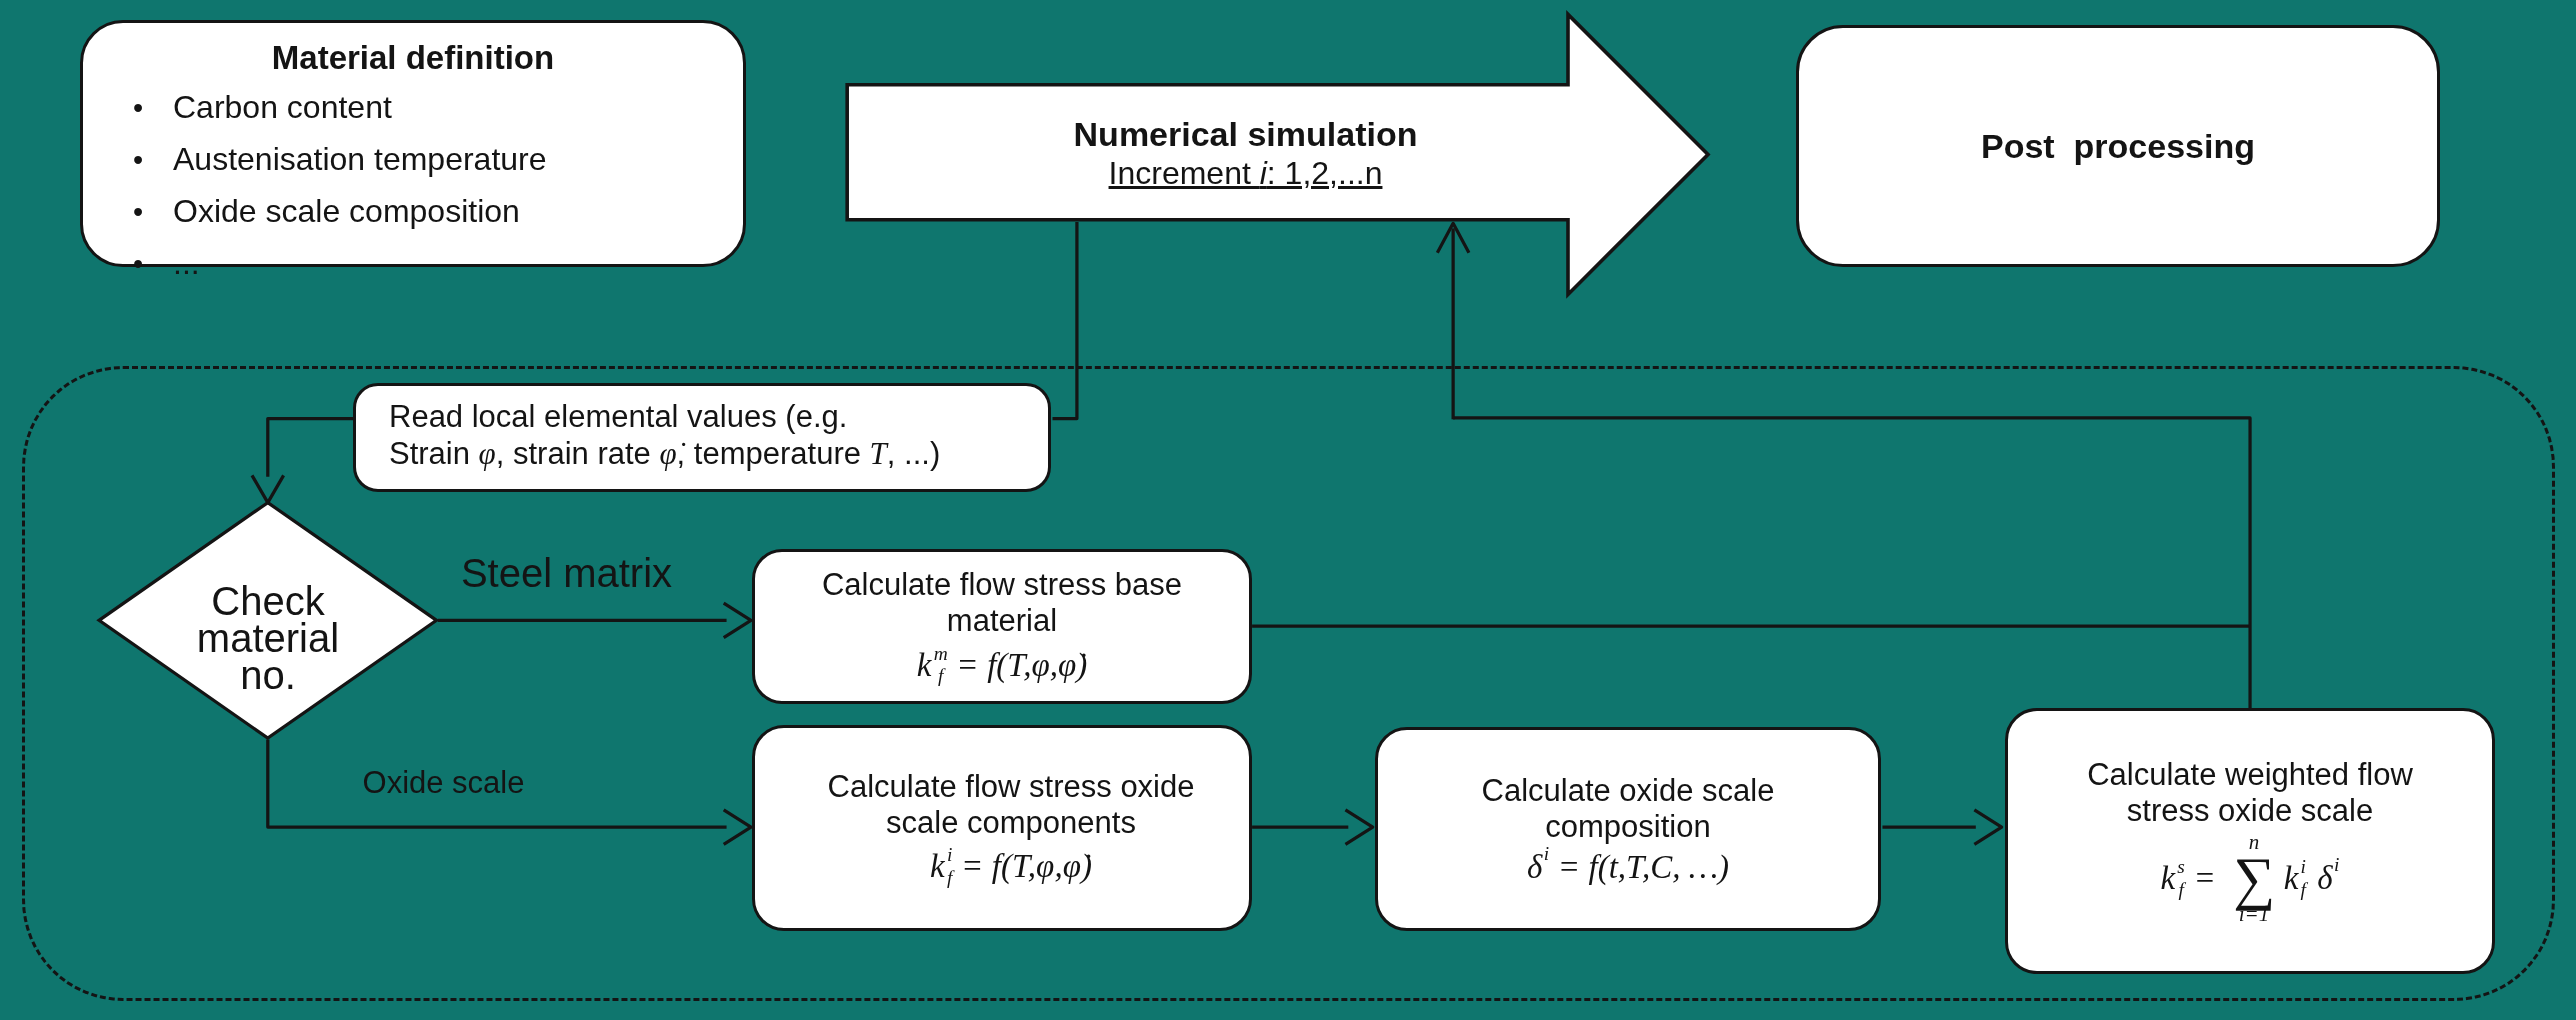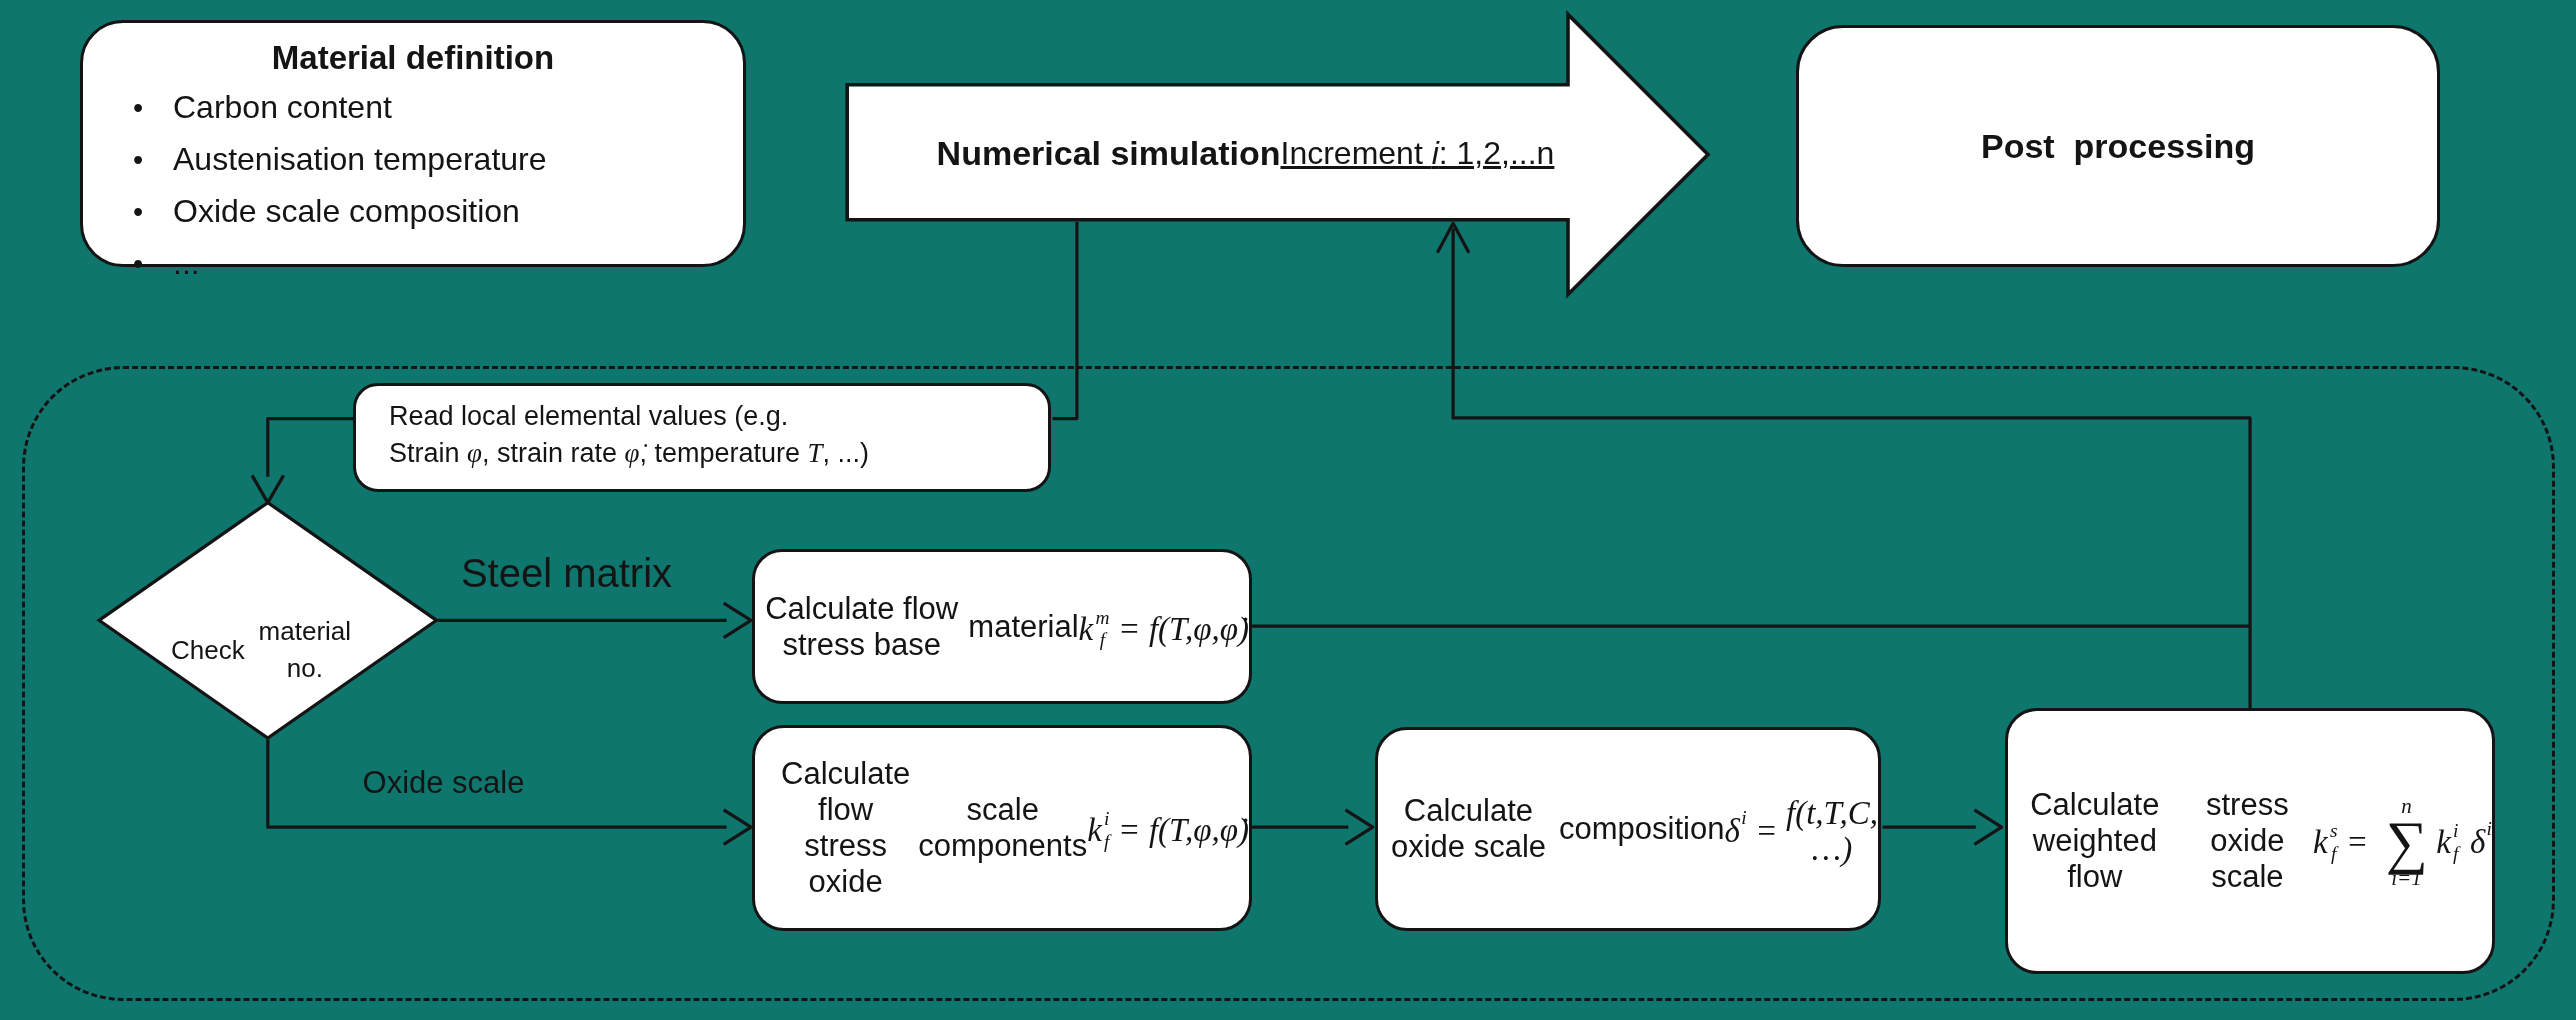--- a/index.html
+++ b/index.html
@@ -1,21 +1,21 @@
 <!DOCTYPE html>
 <html style="font-size:11.5px"><head>
 <meta charset="utf-8">
 <style>
   html,body{margin:0;padding:0;background:#ffffff;}
   #stage{position:relative;width:2576px;height:1021px;background:#0f766e;overflow:hidden;
          font-family:"Liberation Sans","DejaVu Sans",sans-serif;color:#141414;}
   svg{position:absolute;left:0;top:0;pointer-events:none;}
   .abs{position:absolute;box-sizing:border-box;}
   .box{position:absolute;box-sizing:border-box;border:3.6px solid #141414;background:#ffffff;}
-  .center{display:flex;align-items:center;justify-content:center;text-align:center;}
+  .center{display:flex;flex-direction:column;align-items:center;justify-content:center;text-align:center;}
   .t-bold{font-weight:bold;}
   .lbl{position:absolute;white-space:nowrap;}
   
   .fx{font-family:"Liberation Serif","DejaVu Serif",serif;font-style:italic;color:#141414;}
   .frow{display:flex;align-items:center;justify-content:center;}
   .kg{display:inline-flex;align-items:center;}
   .ss{display:inline-flex;flex-direction:column;justify-content:space-between;height:42px;line-height:1;font-size:19.4px;margin-left:2.2px;}
   .eq{margin:0 8.6px;}
   .sp{font-size:19.4px;position:relative;top:-13px;margin-left:1.4px;}
   .sum{display:flex;flex-direction:column;align-items:center;line-height:1;margin:0 8.6px;}
@@ -85,26 +85,26 @@
   <div class="abs center" style="left:847px;top:85px;width:797px;height:136px;">
     <div class="t-bold" style="font-size:34px;line-height:40px;">Numerical simulation</div>
     <div style="font-size:32px;line-height:39px;text-decoration:underline;"><span>Increment </span><span style="font-style:italic;">i</span><span>: 1,2,...n</span></div>
   </div>
 
   <div class="box center" style="left:1796px;top:25px;width:644px;height:242px;border-radius:47px;">
     <div class="t-bold pre" style="font-size:34px;">Post  processing</div>
   </div>
 
 
-  <div class="box" style="left:353px;top:383px;width:698px;height:109px;border-radius:25px;padding:12.2px 7.2px 0 33px;font-size:27px;line-height:37px;">
+  <div class="box" style="left:353px;top:383px;width:698px;height:109px;border-radius:25px;padding:12.2px 7.2px 0 33px;font-size:31px;line-height:37px;">
     <div>Read local elemental values (e.g.</div>
     <div><span>Strain </span><span class="fx">φ</span><span>, strain rate </span><span class="fx">φ̇</span><span>, temperature </span><span class="fx">T</span><span>, ...)</span></div>
   </div>
 
-  <div class="abs center" style="left:171px;top:583px;width:194px;font-size:26px;line-height:37px;margin-top:30px;">
+  <div class="abs center" style="left:171px;top:583px;width:194px;font-size:40px;line-height:37px;">
     <div>Check</div>
     <div>material no.</div>
   </div>
 
   <div class="lbl" style="left:459px;top:551px;width:215px;text-align:center;font-size:40px;">Steel matrix</div>
   <div class="lbl" style="left:336px;top:765px;width:215px;text-align:center;font-size:31px;">Oxide scale</div>
 
   <div class="box center" style="left:752px;top:549px;width:500px;height:155px;border-radius:30px;font-size:31px;line-height:36px;">
     <div>Calculate flow stress base</div>
     <div>material</div>

